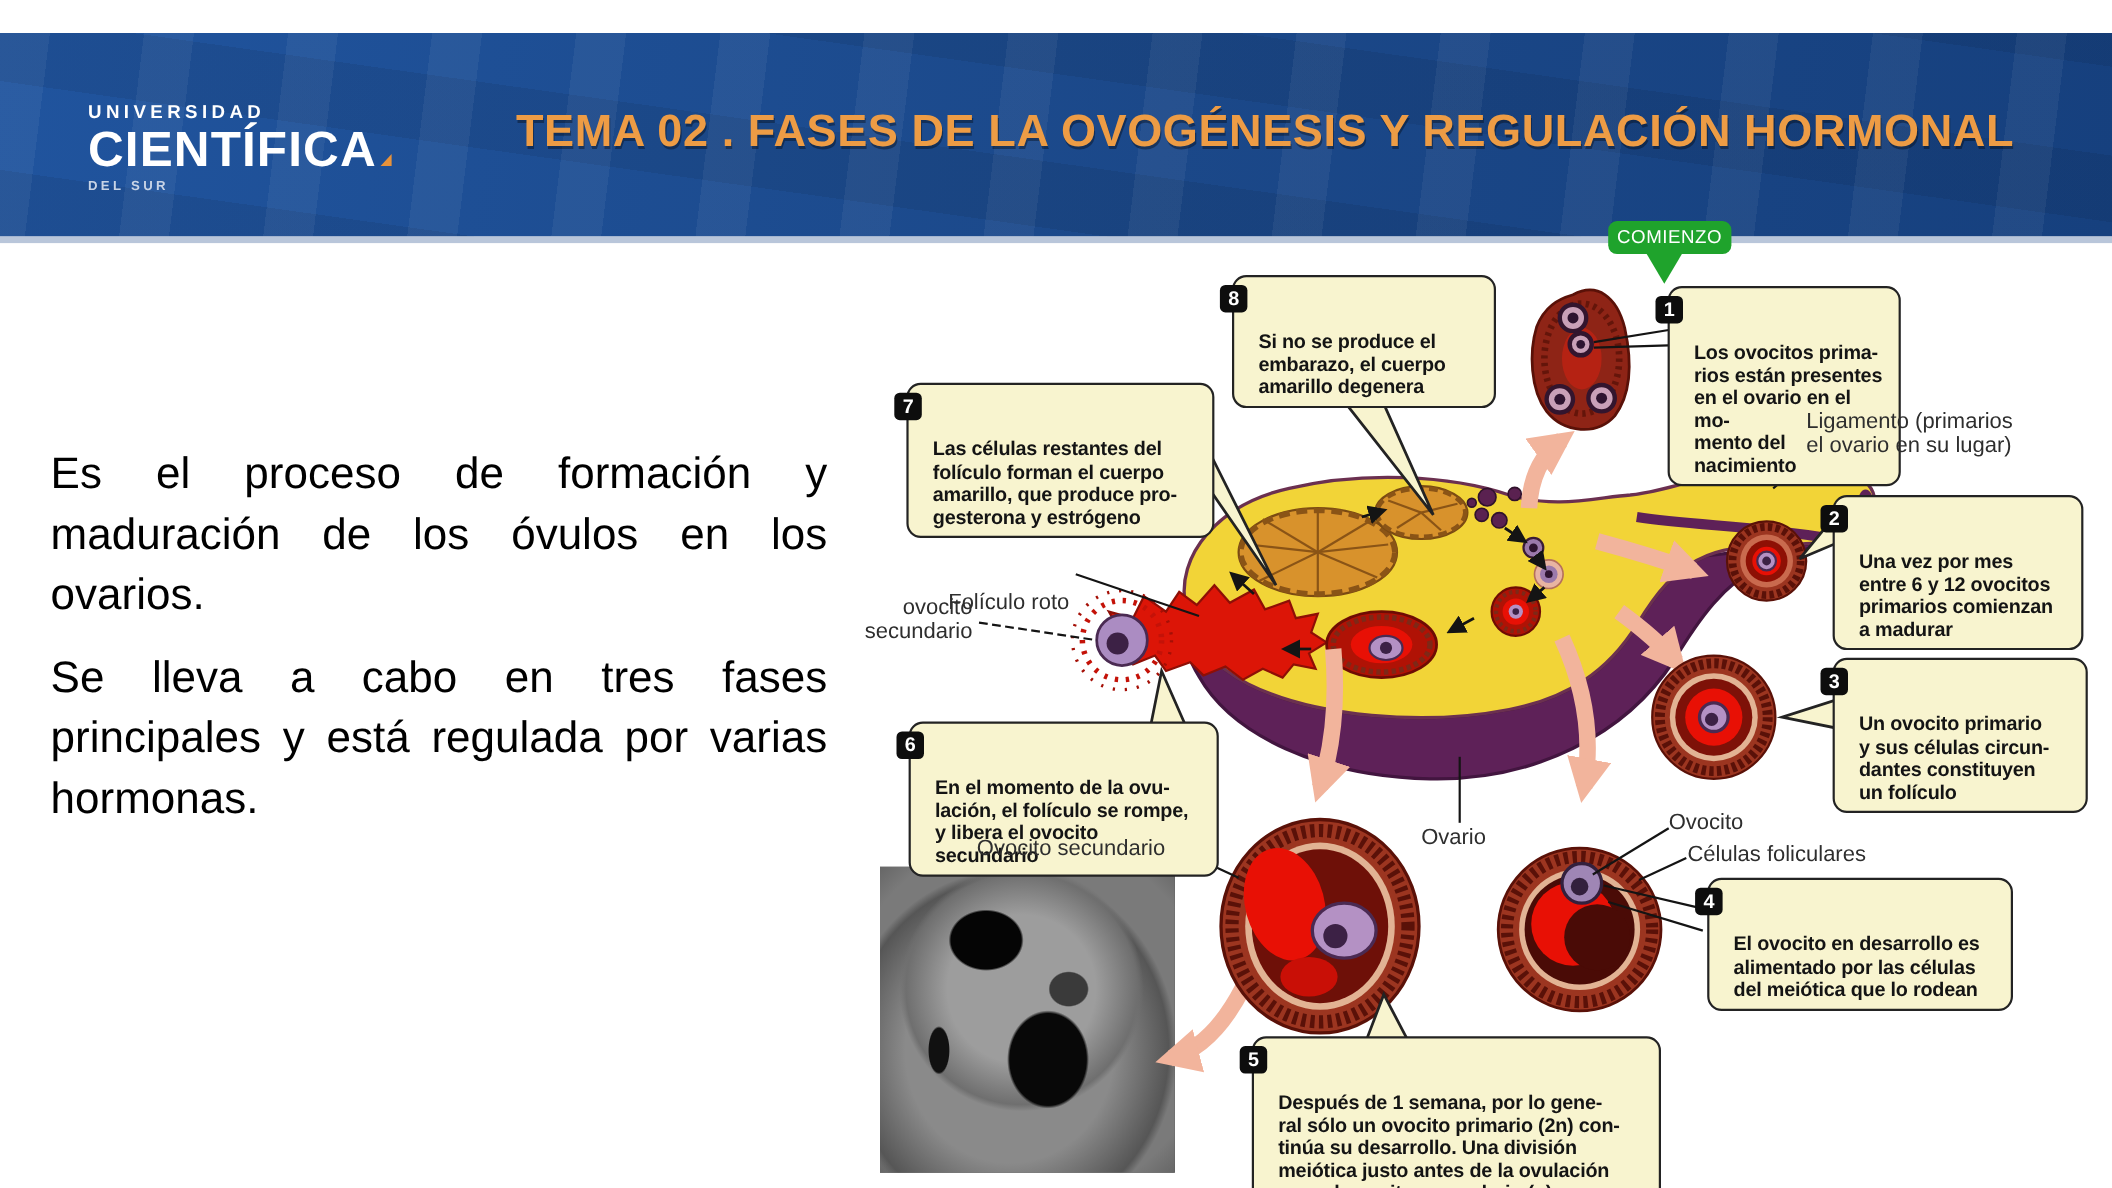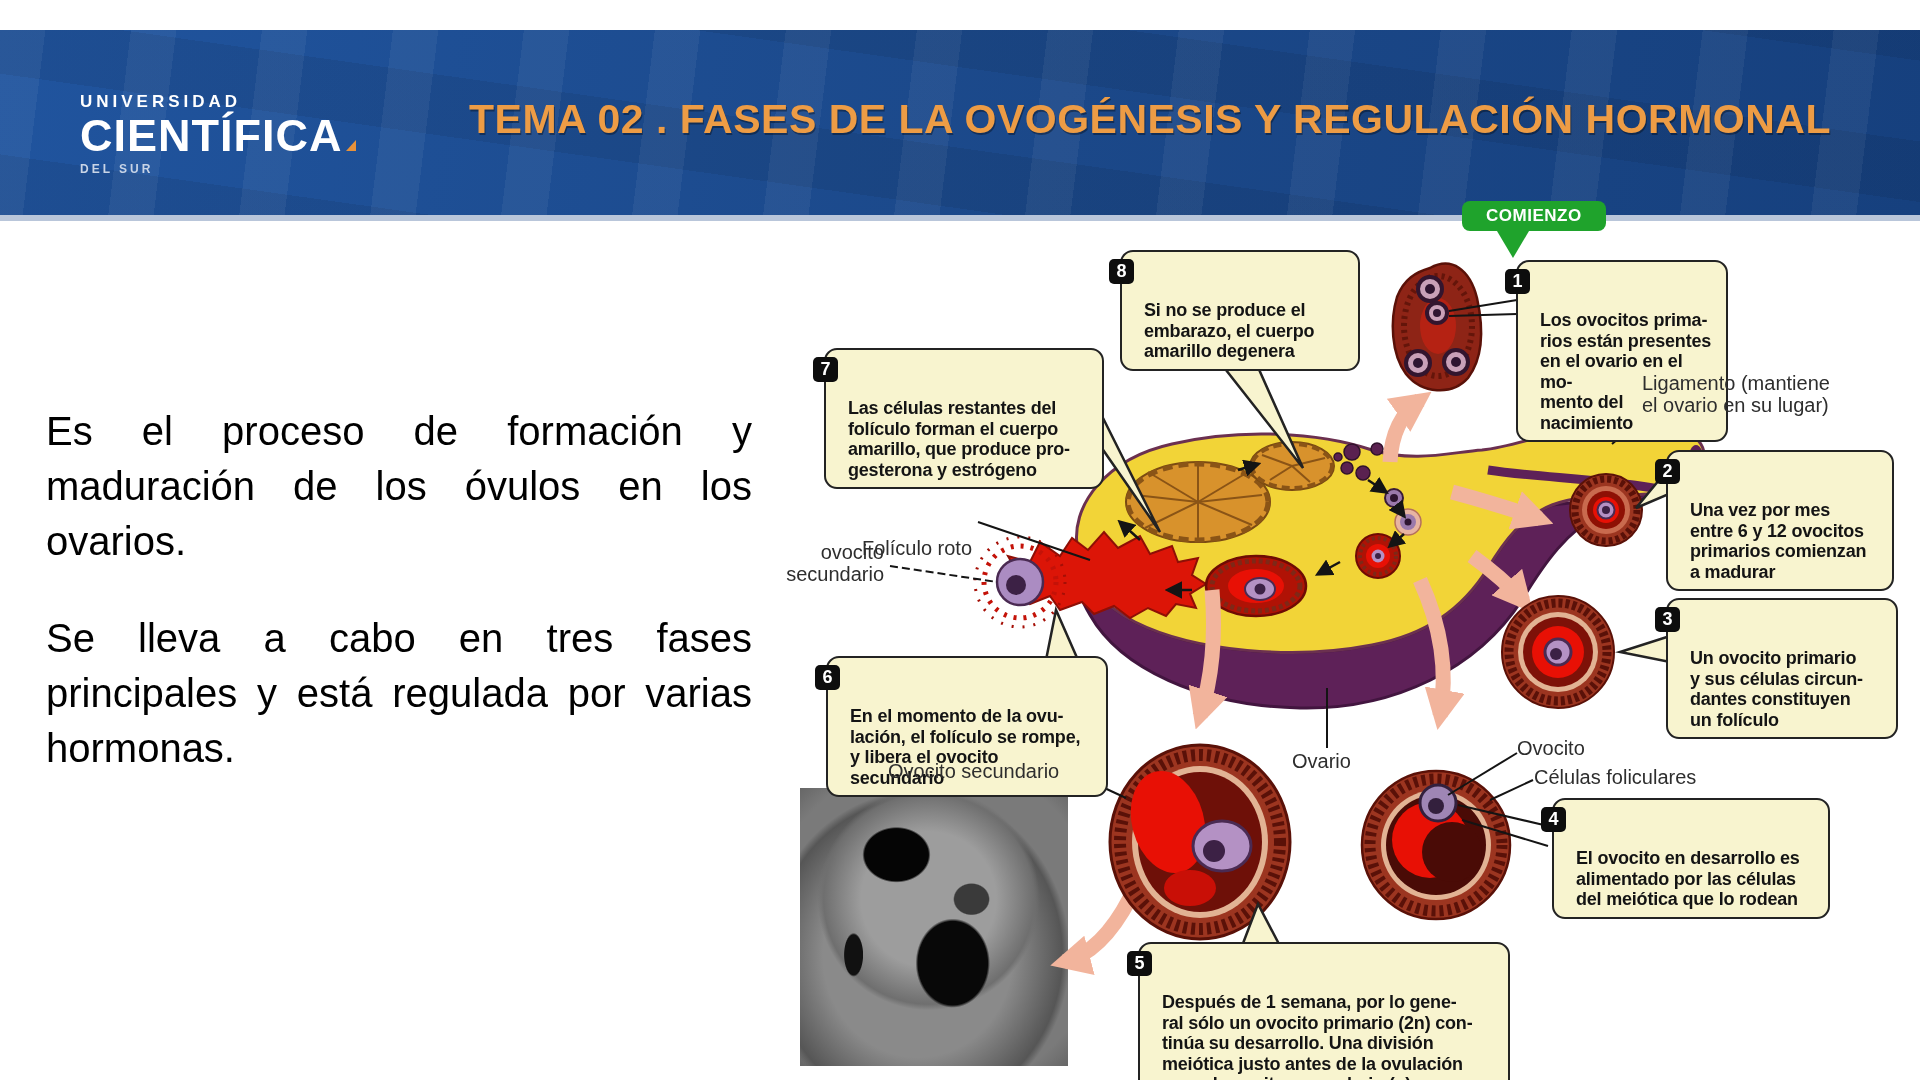--- a/index.html
+++ b/index.html
@@ -21,33 +21,33 @@
   .logo-sub{width:272px;font-size:12px;letter-spacing:3px;color:#c8d4e6;font-weight:600;margin-top:2px;}
   #slide-title{position:absolute;left:390px;top:66px;width:1520px;text-align:center;
     font-size:41px;font-weight:700;color:#ED9C45;letter-spacing:.5px;
     text-shadow:1px 2px 0 rgba(0,0,0,.35);}
 
   
   #left-heading{position:absolute;left:42px;top:282px;width:620px;text-align:center;
     font-size:40px;font-weight:700;color:#e8191f;}
   #left-paragraphs{position:absolute;left:46px;top:404px;width:706px;color:#000000;}
   #left-paragraphs p{margin:0;font-size:40px;line-height:55px;text-align:justify;}
-  #left-paragraphs p + p{margin-top:42px;}
+  #left-paragraphs p + p{margin-top:20px;}
 
   
   svg#art{position:absolute;left:0;top:0;pointer-events:none;}
   .co{position:absolute;background:#f8f4cf;border:2.5px solid #232323;border-radius:13px;
       padding:7px 9px 7px 22px;font-size:18px;line-height:20.5px;font-weight:600;color:#141414;
       white-space:pre-line;letter-spacing:-0.2px;box-sizing:border-box;}
   .co .num{position:absolute;left:-13px;top:7px;width:25px;height:25px;background:#0d0d0d;
       color:#fff;border-radius:5px;font-size:18px;font-weight:700;text-align:center;line-height:25px;
       padding:0;}
   .lbl{position:absolute;font-size:20px;font-weight:500;color:#2e2e2e;white-space:pre-line;line-height:22px;}
   #start-badge{position:absolute;left:1462px;top:201px;background:#1FA32C;color:#fff;
-      font-size:17px;font-weight:700;letter-spacing:.5px;padding:5px 24px;border-radius:8px;}
+      font-size:17px;font-weight:400;letter-spacing:.5px;padding:5px 8px;border-radius:8px;}
   #start-arrow{position:absolute;left:1497px;top:231px;width:0;height:0;
       border-left:16px solid transparent;border-right:16px solid transparent;border-top:27px solid #1FA32C;}
 
   
   #sem{position:absolute;left:800px;top:788px;width:268px;height:278px;
     background-image:
       radial-gradient(55px 45px at 36% 24%, #050505 0 58%, rgba(5,5,5,0) 62%),
       radial-gradient(60px 72px at 57% 63%, #080808 0 58%, rgba(8,8,8,0) 62%),
       radial-gradient(34px 30px at 64% 40%, #3a3a3a 0 50%, rgba(58,58,58,0) 54%),
       radial-gradient(18px 40px at 20% 60%, #111 0 50%, rgba(17,17,17,0) 55%),
@@ -315,21 +315,21 @@
 amarillo, que produce pro-
 gesterona y estrógeno</span>
   </div>
   <div class="co" style="left:1120px;top:250px;width:240px;">
     <span class="num">8</span>
     <span class="txt">Si no se produce el
 embarazo, el cuerpo
 amarillo degenera</span>
   </div>
 
-  <div class="lbl" style="left:1642px;top:372px;">Ligamento (mantiene
+  <div class="lbl" style="left:1642px;top:372px;">Ligamento (primarios
 el ovario en su lugar)</div>
   <div class="lbl" style="left:862px;top:537px;">Folículo roto</div>
   <div class="lbl" style="left:770px;top:541px;width:114px;text-align:right;">ovocito
 secundario</div>
   <div class="lbl" style="left:888px;top:760px;">Ovocito secundario</div>
   <div class="lbl" style="left:1292px;top:750px;">Ovario</div>
   <div class="lbl" style="left:1517px;top:737px;">Ovocito</div>
   <div class="lbl" style="left:1534px;top:766px;">Células foliculares</div>
 
 </div>

